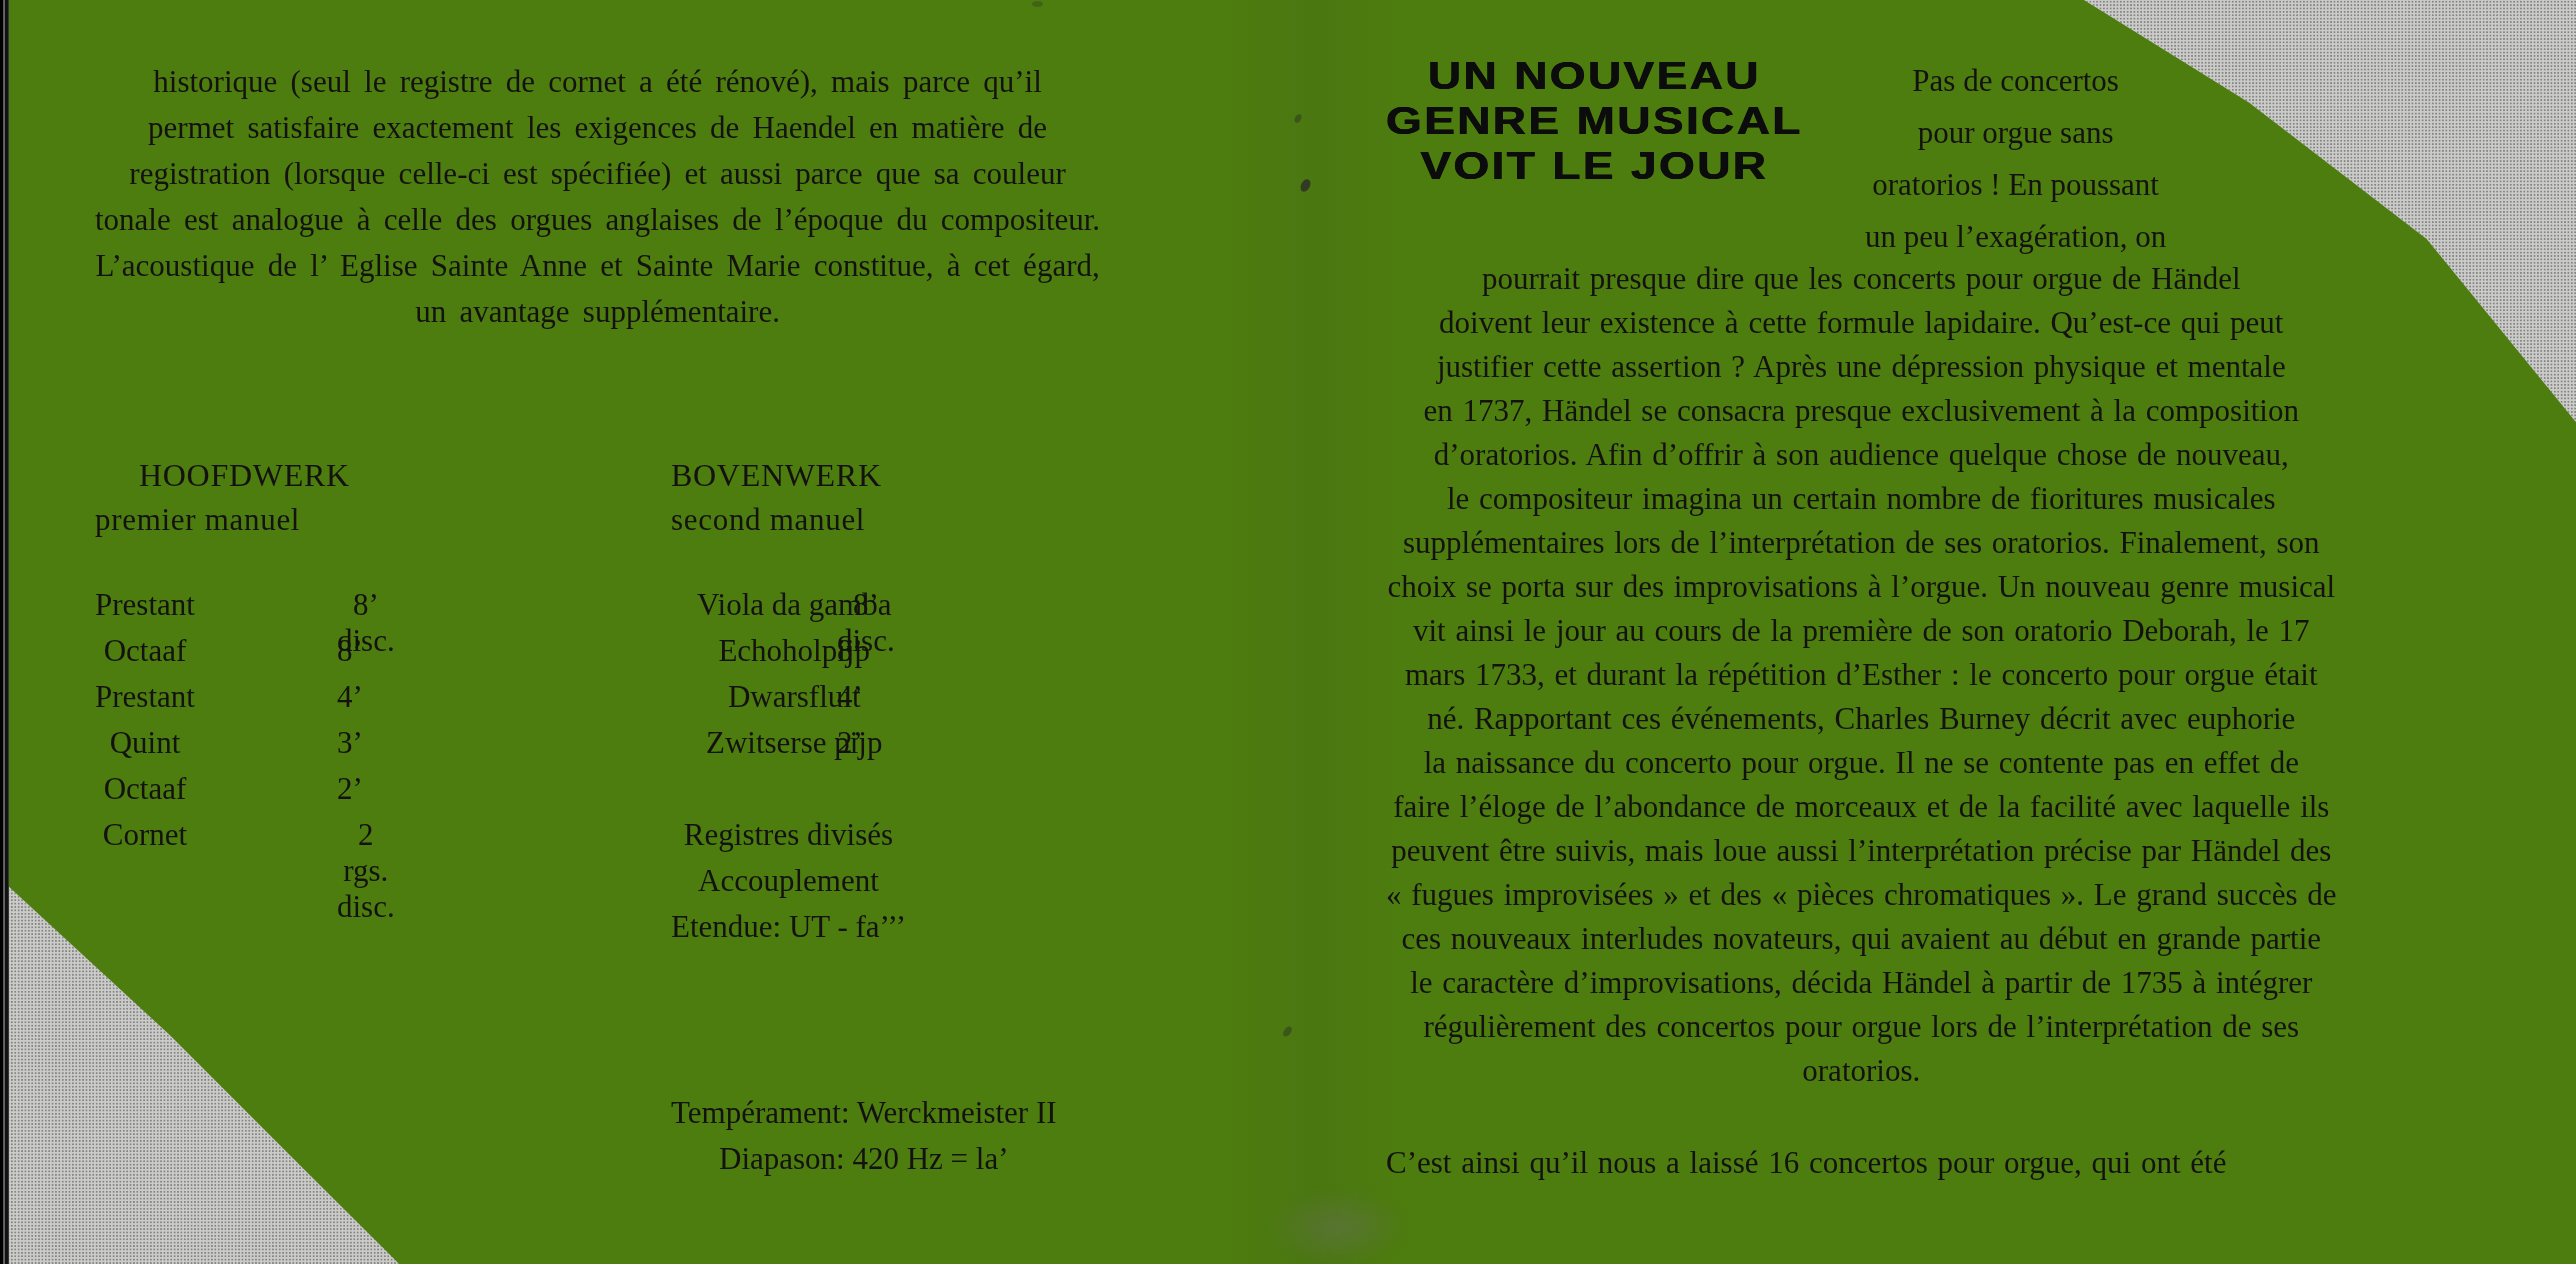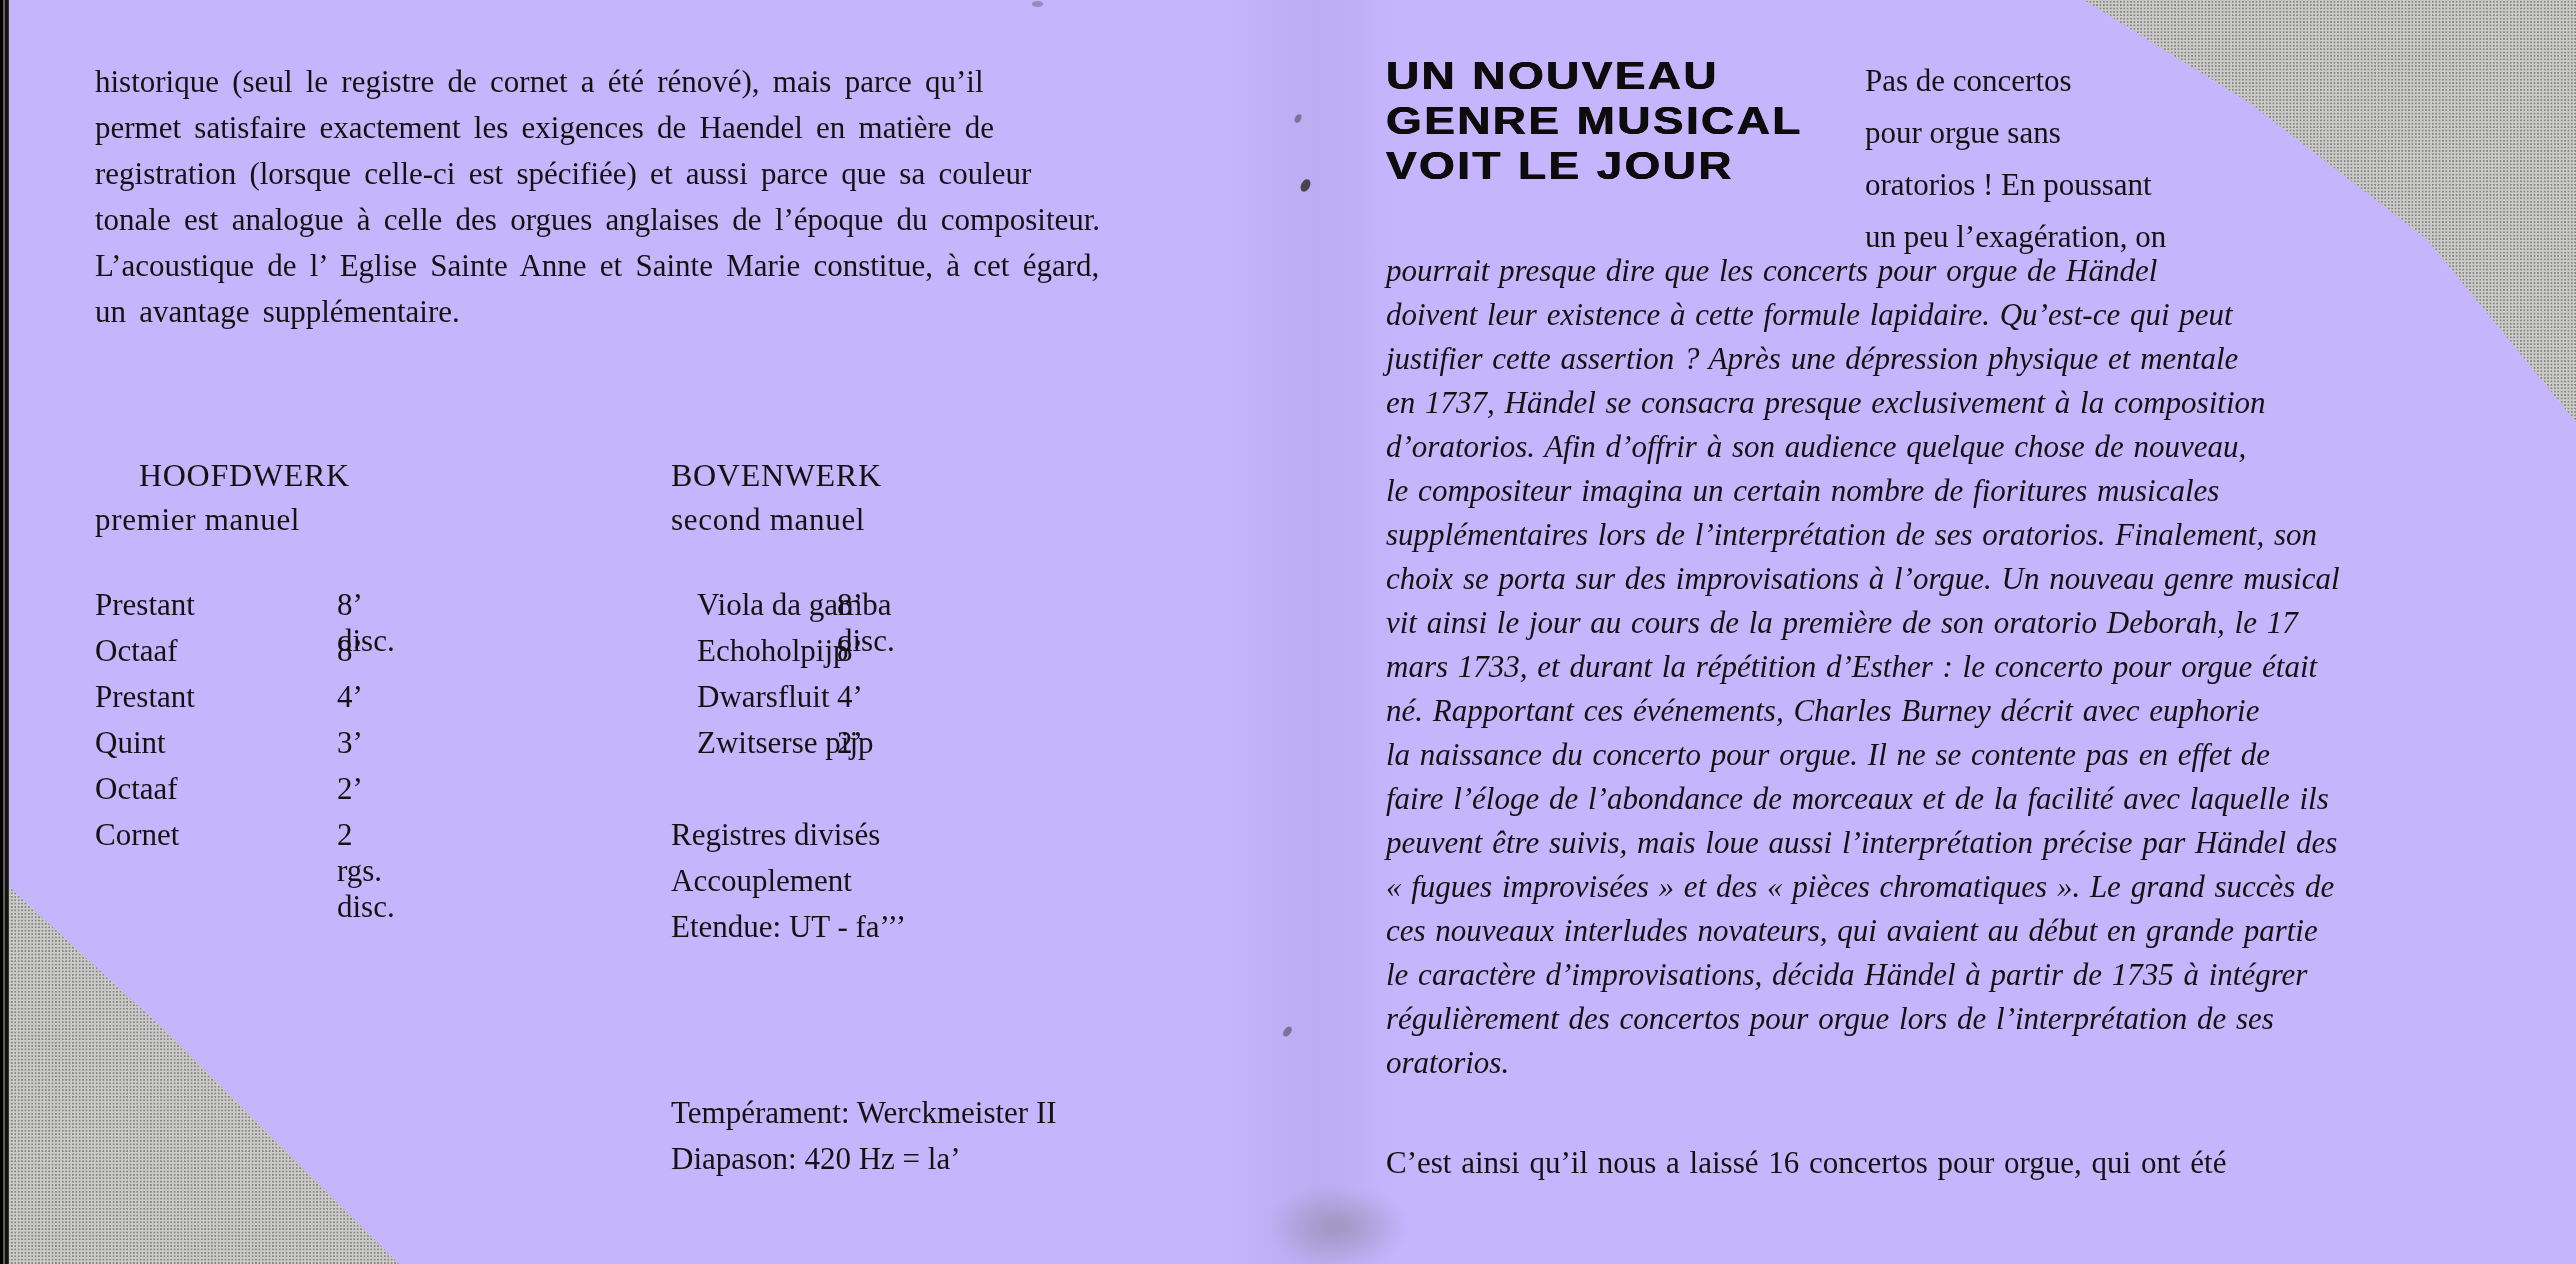--- a/index.html
+++ b/index.html
@@ -1,24 +1,25 @@
 <!DOCTYPE html>
 <html style="font-size:11px"><head>
 <meta charset="utf-8">
 <title>Recreated scan</title>
 <style>
   html, body { margin: 0; padding: 0; background: #e8e6e2; }
   .canvas {
     position: relative;
     width: 2576px;
     height: 1264px;
-    background: #c4b5fd;
+    background: #4d7c0f;
     overflow: hidden;
     font-family: "Liberation Serif", serif;
     color: #141210;
+    text-align: center;
   }
 
   
   .scan-edge {
     position: absolute; left: 0; top: 0; width: 11px; height: 100%;
     background: linear-gradient(to right,
       #000 0px, #000 3.4px, #5a5a5a 3.4px, #6a6a6a 4.8px,
       #101010 4.8px, #151515 8.2px, #3a3a3a 8.2px, #2a2a2a 9.5px,
       rgba(0,0,0,0) 9.5px);
   }
@@ -39,21 +40,21 @@
     background: linear-gradient(to right,
       rgba(40,40,40,0) 0%, rgba(40,40,40,0.045) 40%,
       rgba(40,40,40,0.06) 55%, rgba(40,40,40,0) 100%);
     pointer-events: none;
   }
 
   .txt { position: absolute; white-space: pre; }
 
   .serif-body { font-size: 31px; line-height: 46px; }
   .left-intro  { left: 95px; top: 59px;  word-spacing: 5.5px; }
-  .right-body  { left: 1386px; top: 249px; line-height: 44px; word-spacing: 2px; font-style: italic; }
+  .right-body  { left: 1386px; top: 257px; line-height: 44px; word-spacing: 2px; }
   .right-close { left: 1386px; top: 1141px; line-height: 44px; word-spacing: 2px; }
   .lede        { left: 1865px; top: 55px;  line-height: 52px; }
 
   .block-title { font-size: 32px; line-height: 46px; letter-spacing: 0.7px; }
   .hw-title { left: 95px; top: 452px; margin-left: 44px; }
   .hw-sub   { left: 95px; top: 497px; font-size: 31px; }
   .bw-title { left: 671px; top: 452px; }
   .bw-sub   { left: 671px; top: 497px; font-size: 31px; }
 
   .stoplist { position: absolute; font-size: 31px; }

